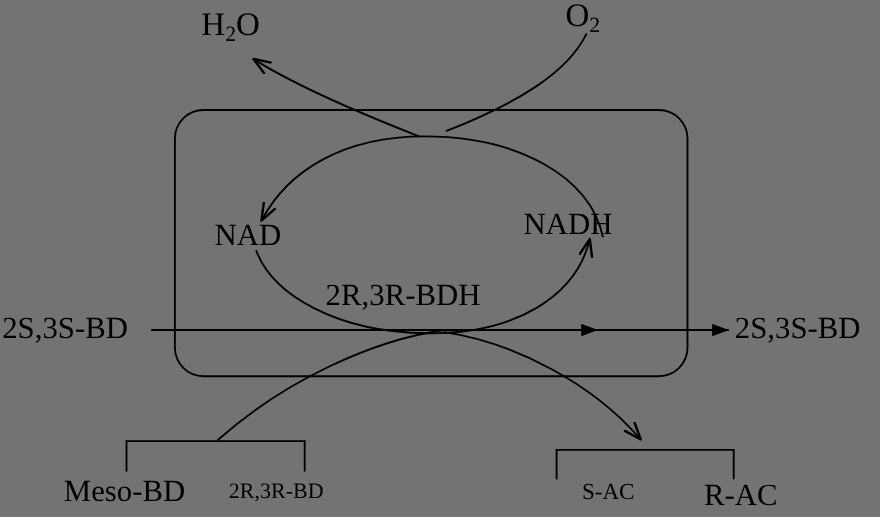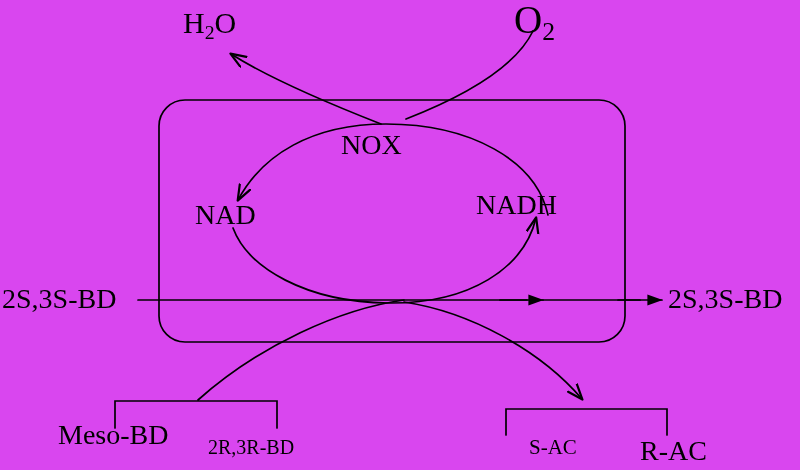--- a/index.html
+++ b/index.html
@@ -5,21 +5,21 @@
 <style>
   html, body {
     margin: 0;
     padding: 0;
     background: #ffffff;
   }
   #diagram-root {
     position: relative;
     width: 800px;
     height: 470px;
-    background: #d946ef;
+    background: #737373;
     overflow: hidden;
     font-family: "Liberation Serif", "DejaVu Serif", serif;
   }
   #pathway-svg {
     position: absolute;
     left: 0;
     top: 0;
     width: 800px;
     height: 470px;
   }
@@ -33,28 +33,28 @@
     user-select: none;
   }
   .lbl sub {
     font-size: 0.66em;
     vertical-align: -0.28em;
     line-height: 1;
   }
 
   
   #label-h2o   { left: 183px; top: 8px;   font-size: 30px; }
-  #label-o2    { left: 514px; top: 0px;   font-size: 39px; text-align: center; }
+  #label-o2    { left: 514px; top: 0px;   font-size: 30px; text-align: center; }
   #label-nox   { left: 341px; top: 131px; font-size: 28px; }
   #label-nad   { left: 195px; top: 201px; font-size: 28px; }
   #label-nadh  { left: 476px; top: 191px; font-size: 28px; }
   #label-bdh   { left: 296px; top: 255px; font-size: 28px; }
   #label-bd-left  { left: 2px;   top: 285px; font-size: 28px; }
   #label-bd-right { left: 668px; top: 285px; font-size: 28px; }
-  #label-meso  { left: 58px;  top: 421px; font-size: 28px; }
+  #label-meso  { left: 58px;  top: 433px; font-size: 28px; }
   #label-2r3r  { left: 208px; top: 437px; font-size: 20px; }
   #label-sac   { left: 529px; top: 437px; font-size: 21px; }
   #label-rac   { left: 640px; top: 437px; font-size: 28px; text-align: right; }
 </style>
 </head>
 <body>
 
 <div id="diagram-root">
 
   <svg id="pathway-svg" viewBox="0 0 800 470">
@@ -96,26 +96,26 @@
   </svg>
 
   <div class="lbl" id="label-h2o">
     <span>H</span><sub>2</sub><span>O</span>
   </div>
 
   <div class="lbl" id="label-o2">
     <span>O</span><sub>2</sub>
   </div>
 
-  <div class="lbl" id="label-nox">NOX</div>
 
   <div class="lbl" id="label-nadh">NADH</div>
 
   <div class="lbl" id="label-nad">NAD</div>
 
+  <div class="lbl" id="label-bdh">2R,3R-BDH</div>
 
   <div class="lbl" id="label-bd-left">2S,3S-BD</div>
 
   <div class="lbl" id="label-bd-right">2S,3S-BD</div>
 
   <div class="lbl" id="label-meso">Meso-BD</div>
 
   <div class="lbl" id="label-2r3r">2R,3R-BD</div>
 
   <div class="lbl" id="label-sac">S-AC</div>

